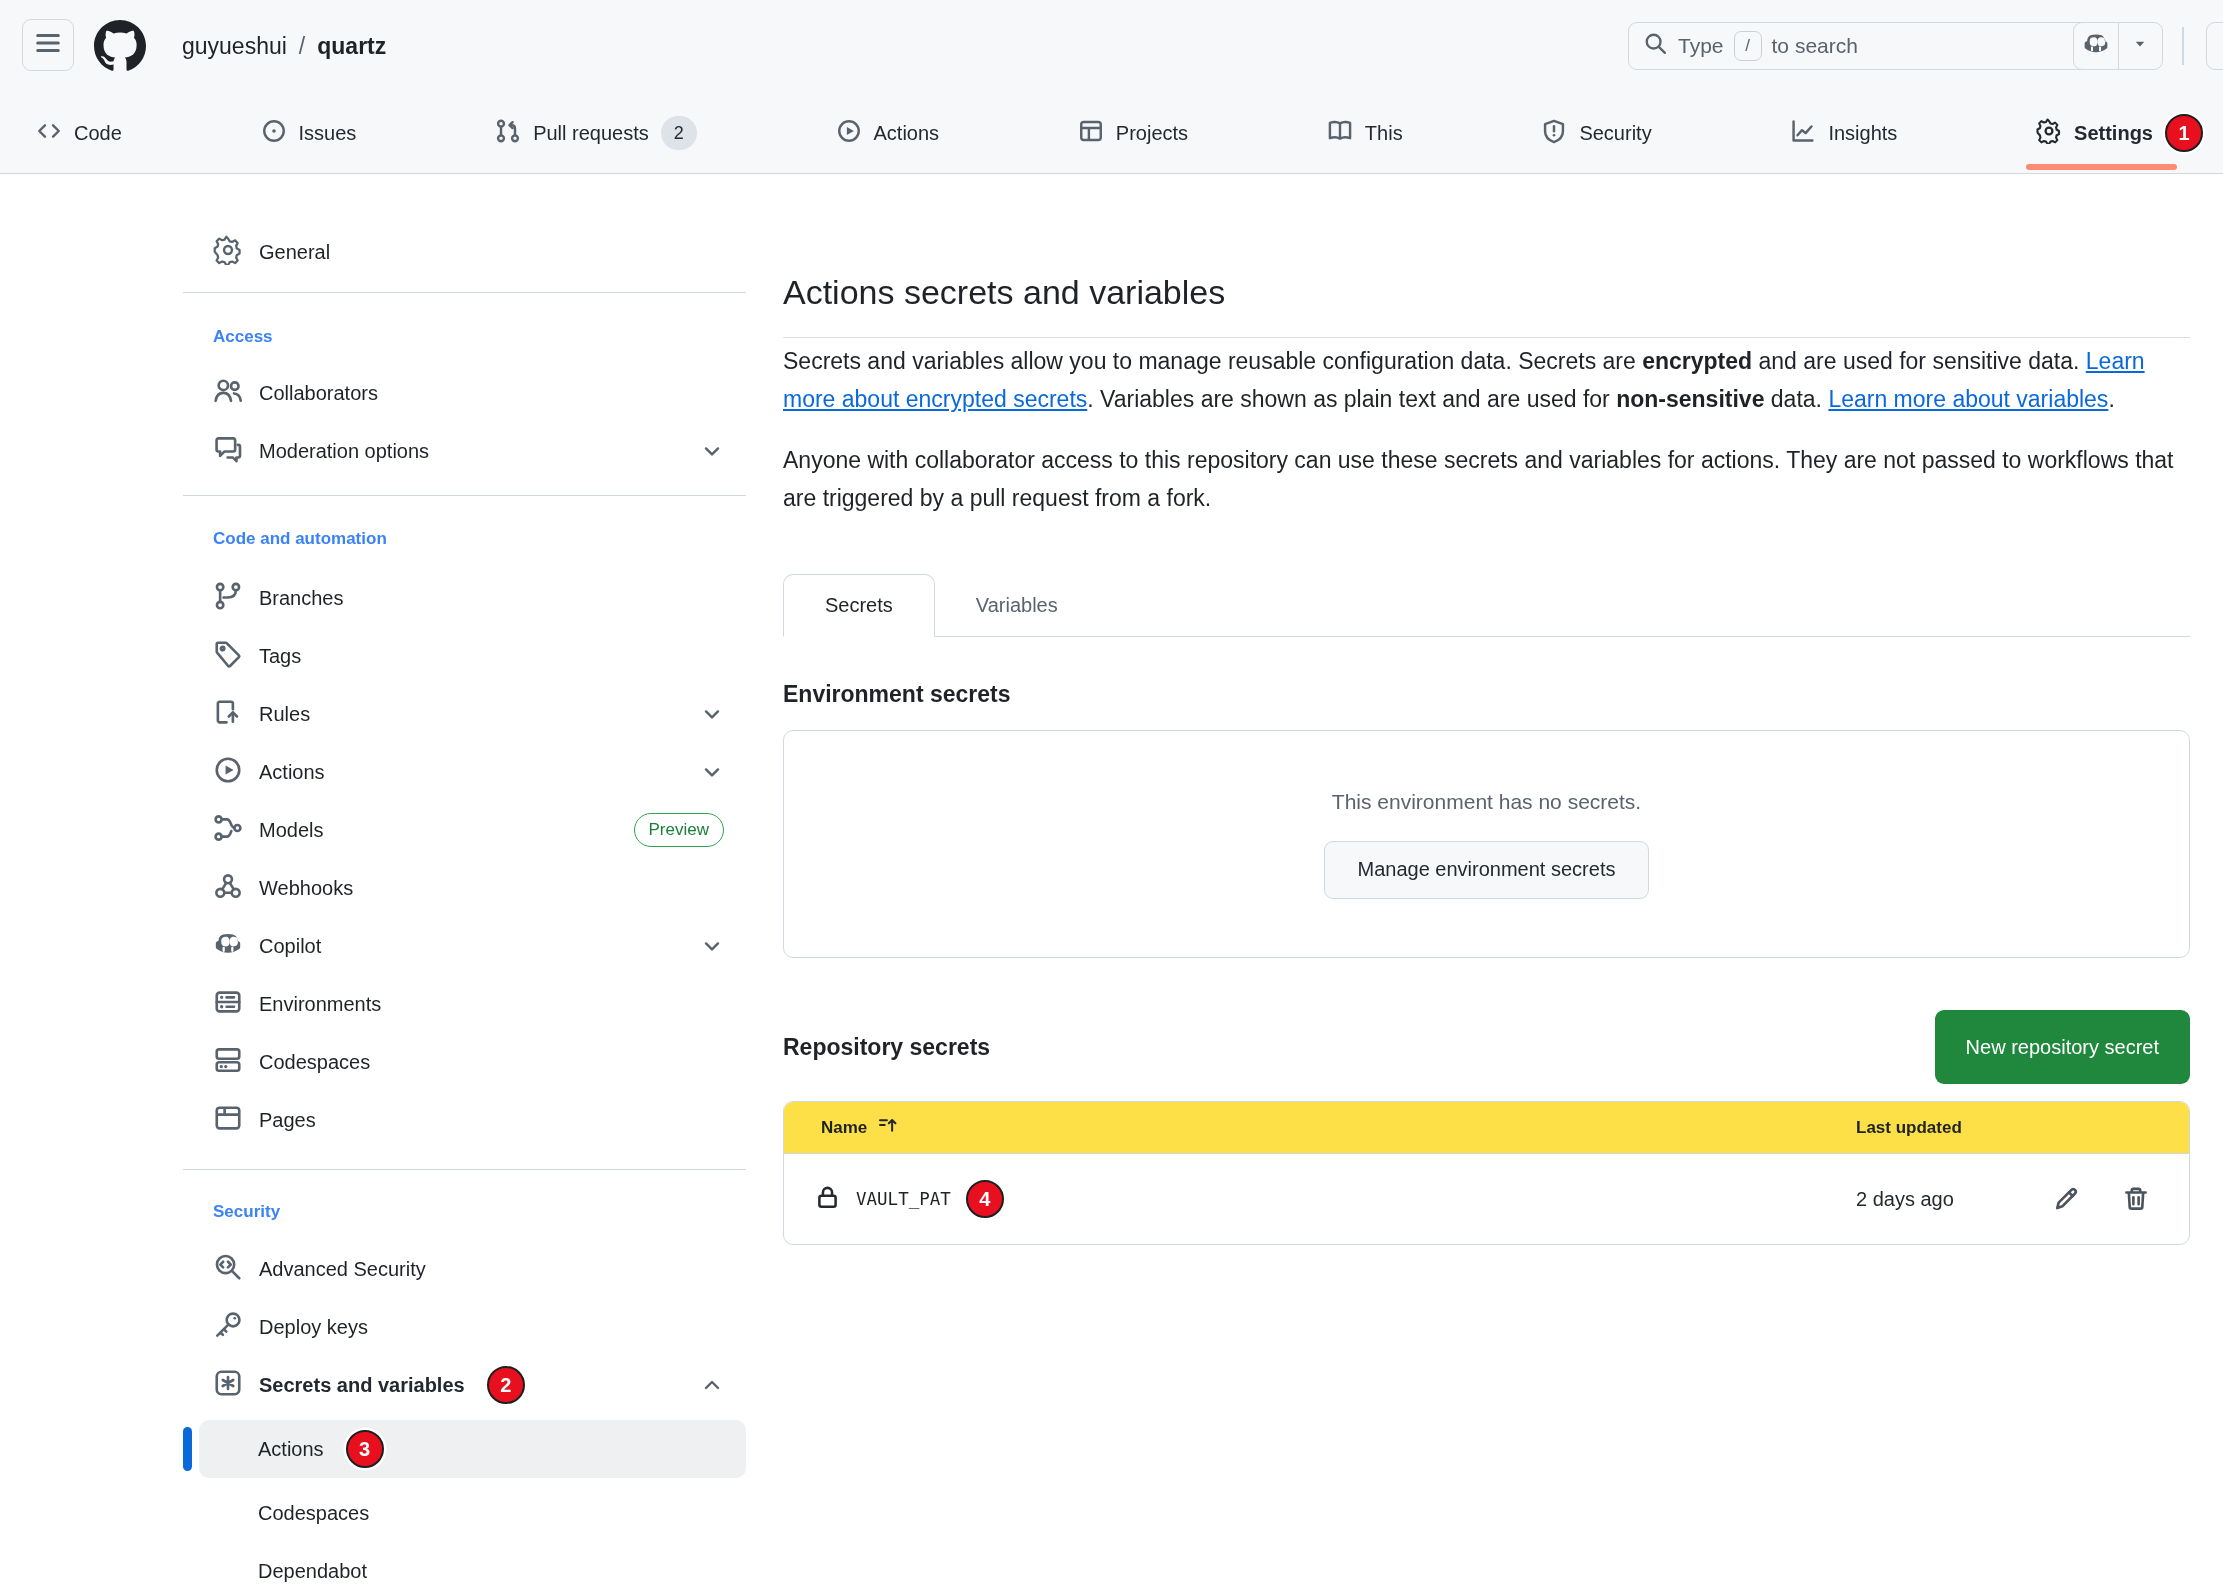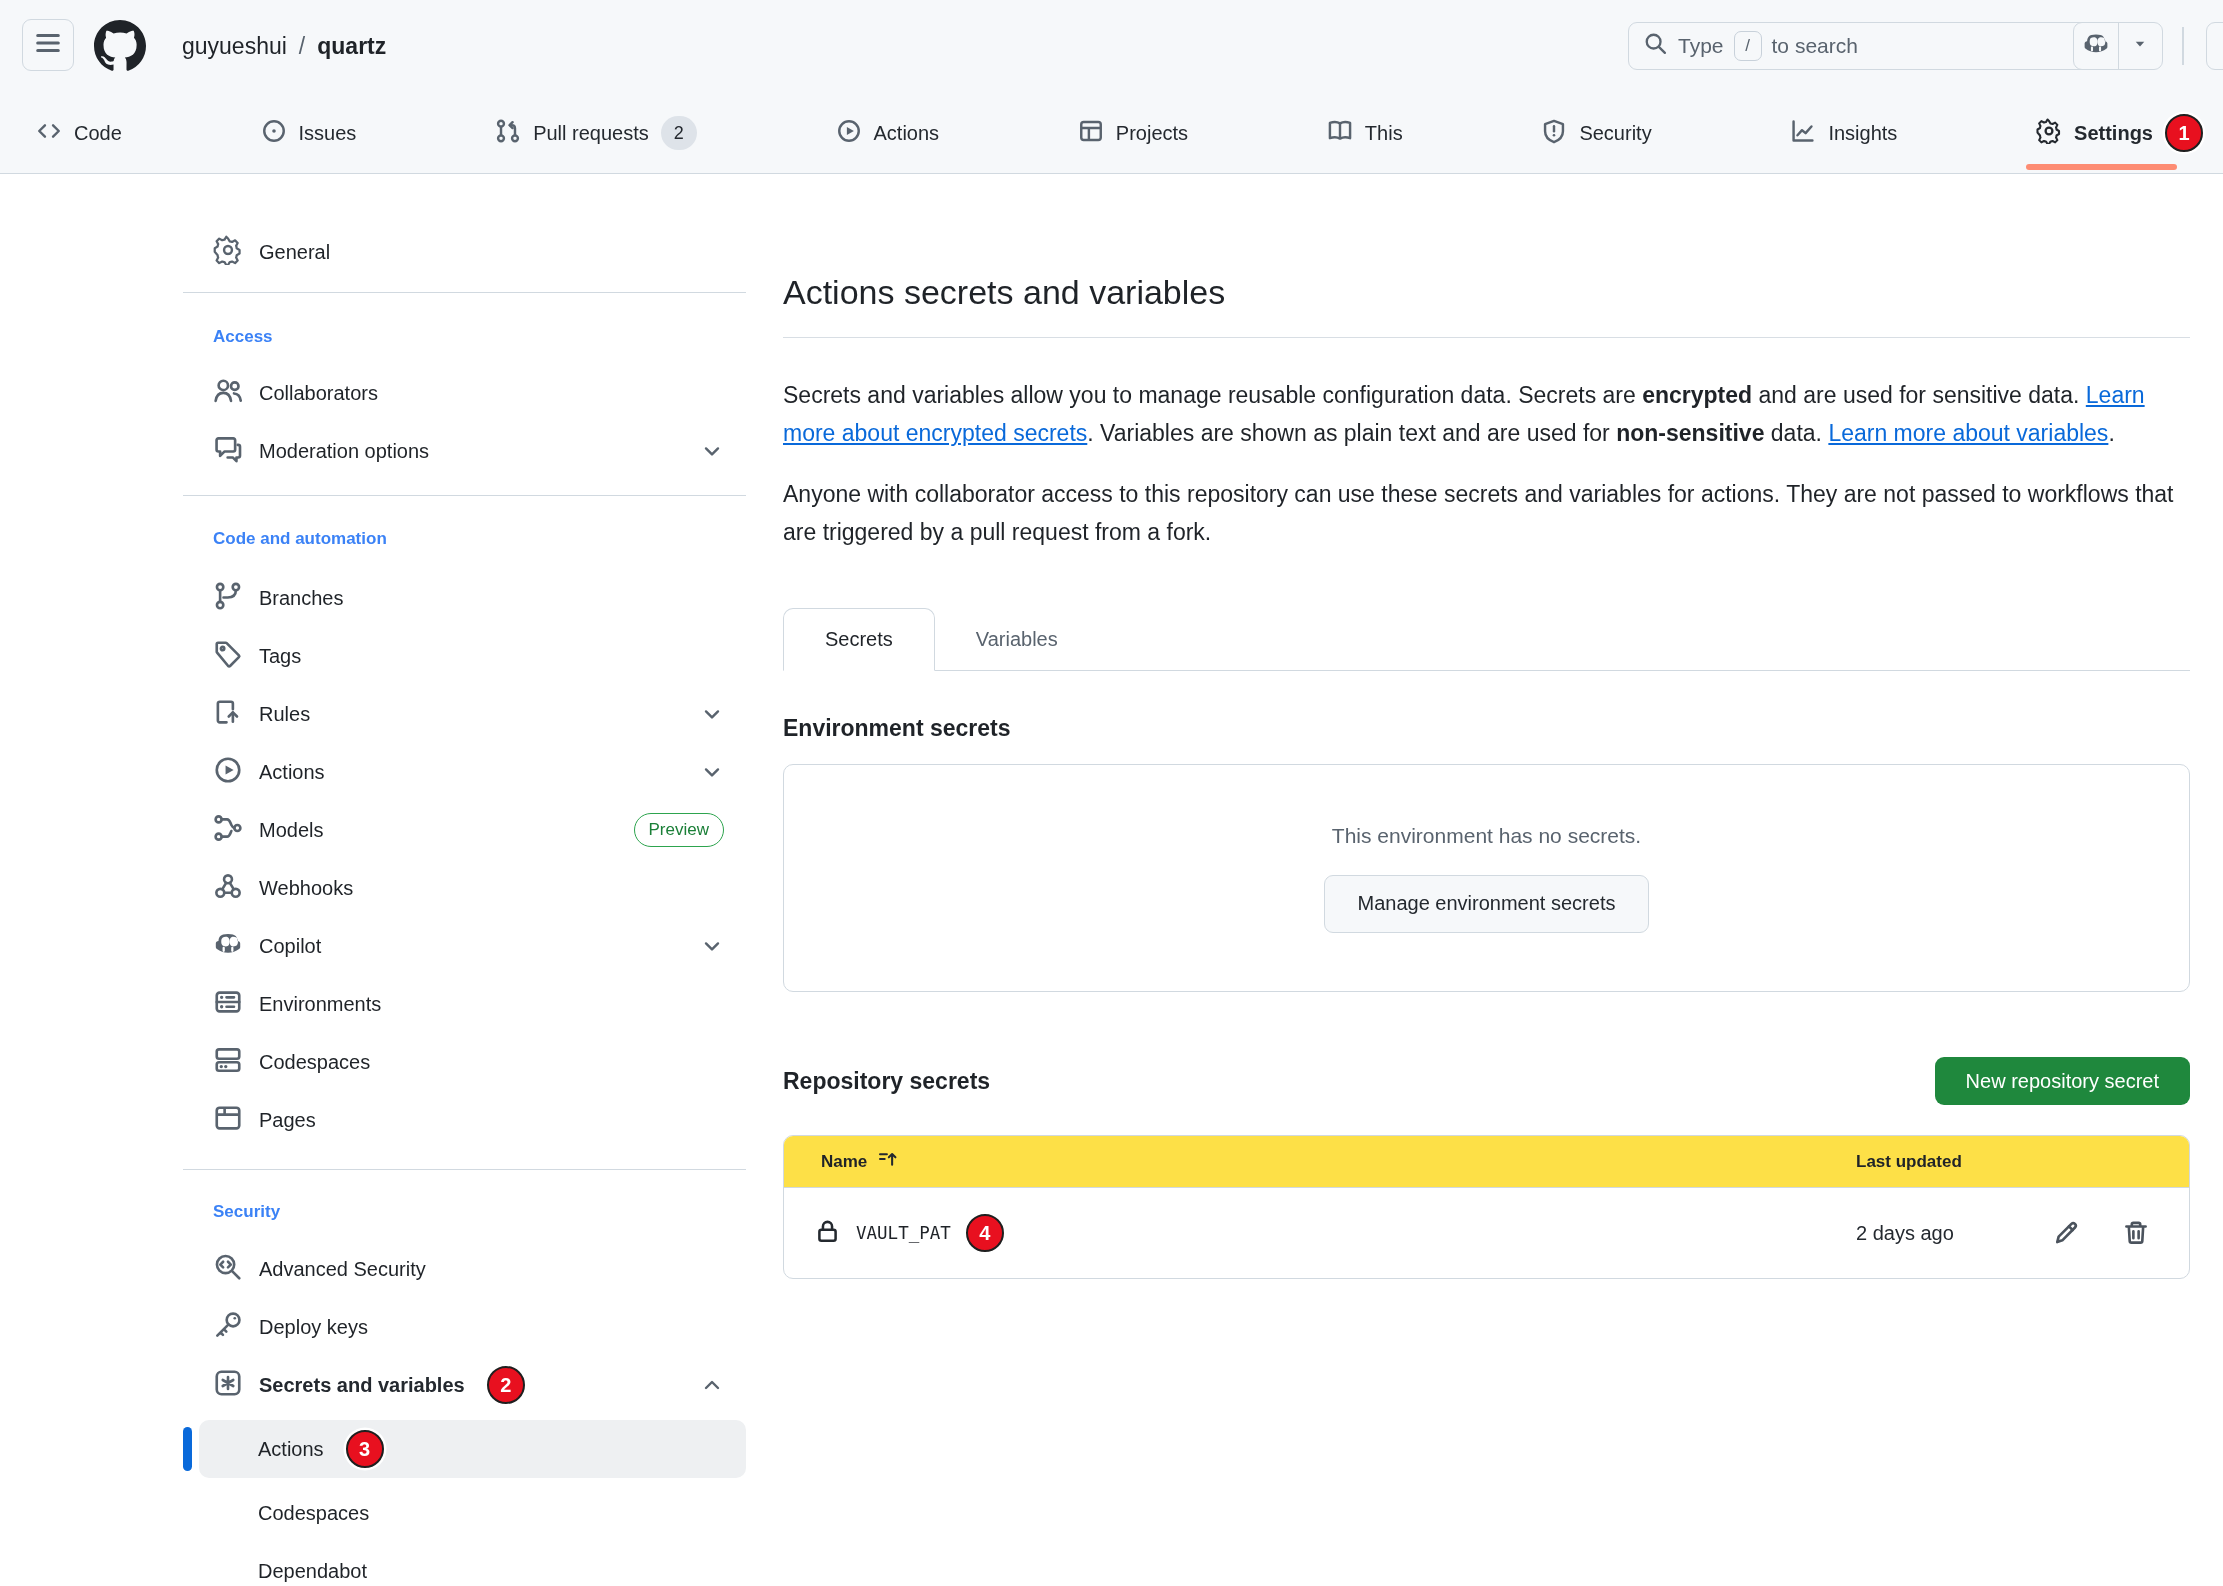--- a/index.html
+++ b/index.html
@@ -70,21 +70,21 @@
   .side-subitem.selected::before { content:""; position:absolute; left:-16px; top:7px;
     width:9px; height:44px; border-radius:5px; background:#0969da; }
   .gap6 { height:6px; } .gap5 { height:5px; } .gap8 { height:8px; }
   .mt20 { margin-top:20px; } .mt21 { margin-top:21px; } .mt22 { margin-top:22px; }
   .mt15 { margin-top:15px; }
 
   
   .main { position:absolute; left:783px; top:230px; width:1407px; }
   .page-title { font-size:34px; font-weight:400; color:#1f2328;margin-top:43px; }
   .title-rule { border:none; border-top:1px solid #d8dee4; margin-top:25px; }
-  .intro { margin-top:38px; font-size:23px; line-height:38px; color:#1f2328; }
+  .intro { margin-top:4px; font-size:23px; line-height:38px; color:#1f2328; }
   .intro a { color:#0969da; text-decoration:underline; cursor:pointer; }
   .intro .b { font-weight:700; }
   .intro-p2 { margin-top:23px; font-size:23px; line-height:38px; }
 
   .tabs { margin-top:57px; display:flex; border-bottom:1px solid #d1d9e0; height:63px; }
   .tab { display:flex; align-items:center; justify-content:center; font-size:20px;
     padding:0 41px; cursor:pointer; }
   .tab.active { background:#fff; border:1px solid #d1d9e0; border-bottom:1px solid #fff;
     border-radius:10px 10px 0 0; margin-bottom:-1px; color:#1f2328; }
   .tab.inactive { color:#59636e; }
@@ -92,21 +92,21 @@
   .section-h { margin-top:44px; font-size:23px; font-weight:700; color:#1f2328; }
   .env-box { margin-top:22px; height:228px; border:1px solid #d1d9e0; border-radius:10px;
     display:flex; flex-direction:column; align-items:center; justify-content:center; }
   .env-empty { font-size:21px; color:#59636e; }
   .btn-secondary { margin-top:27px; height:58px; padding:0 33px; background:#f6f8fa;
     border:1px solid #d1d9e0; border-radius:9px; font-size:20px; font-weight:500;
     color:#24292f; font-family:inherit; cursor:pointer; }
 
   .repo-secrets-row { margin-top:60px; display:flex; align-items:center;
     justify-content:space-between; height:58px; }
-  .btn-primary { height:48px; padding:0 31px; background:#1f883d; border:none;
+  .btn-primary { height:74px; padding:0 31px; background:#1f883d; border:none;
     border-radius:9px; color:#fff; font-size:20px; font-weight:500;
     font-family:inherit; cursor:pointer; }
 
   .secrets-table { margin-top:25px; border:1px solid #d1d9e0; border-radius:10px;
     overflow:hidden; }
   .t-head { position:relative; height:52px; background:#fde047;
     border-bottom:1px solid #d1d9e0; display:flex; align-items:center; }
   .t-head .col-name { position:absolute; left:37px; display:flex; align-items:center;
     gap:10px; font-size:17px; font-weight:700; }
   .t-head .col-updated { position:absolute; left:1072px; font-size:17px; font-weight:700; }

